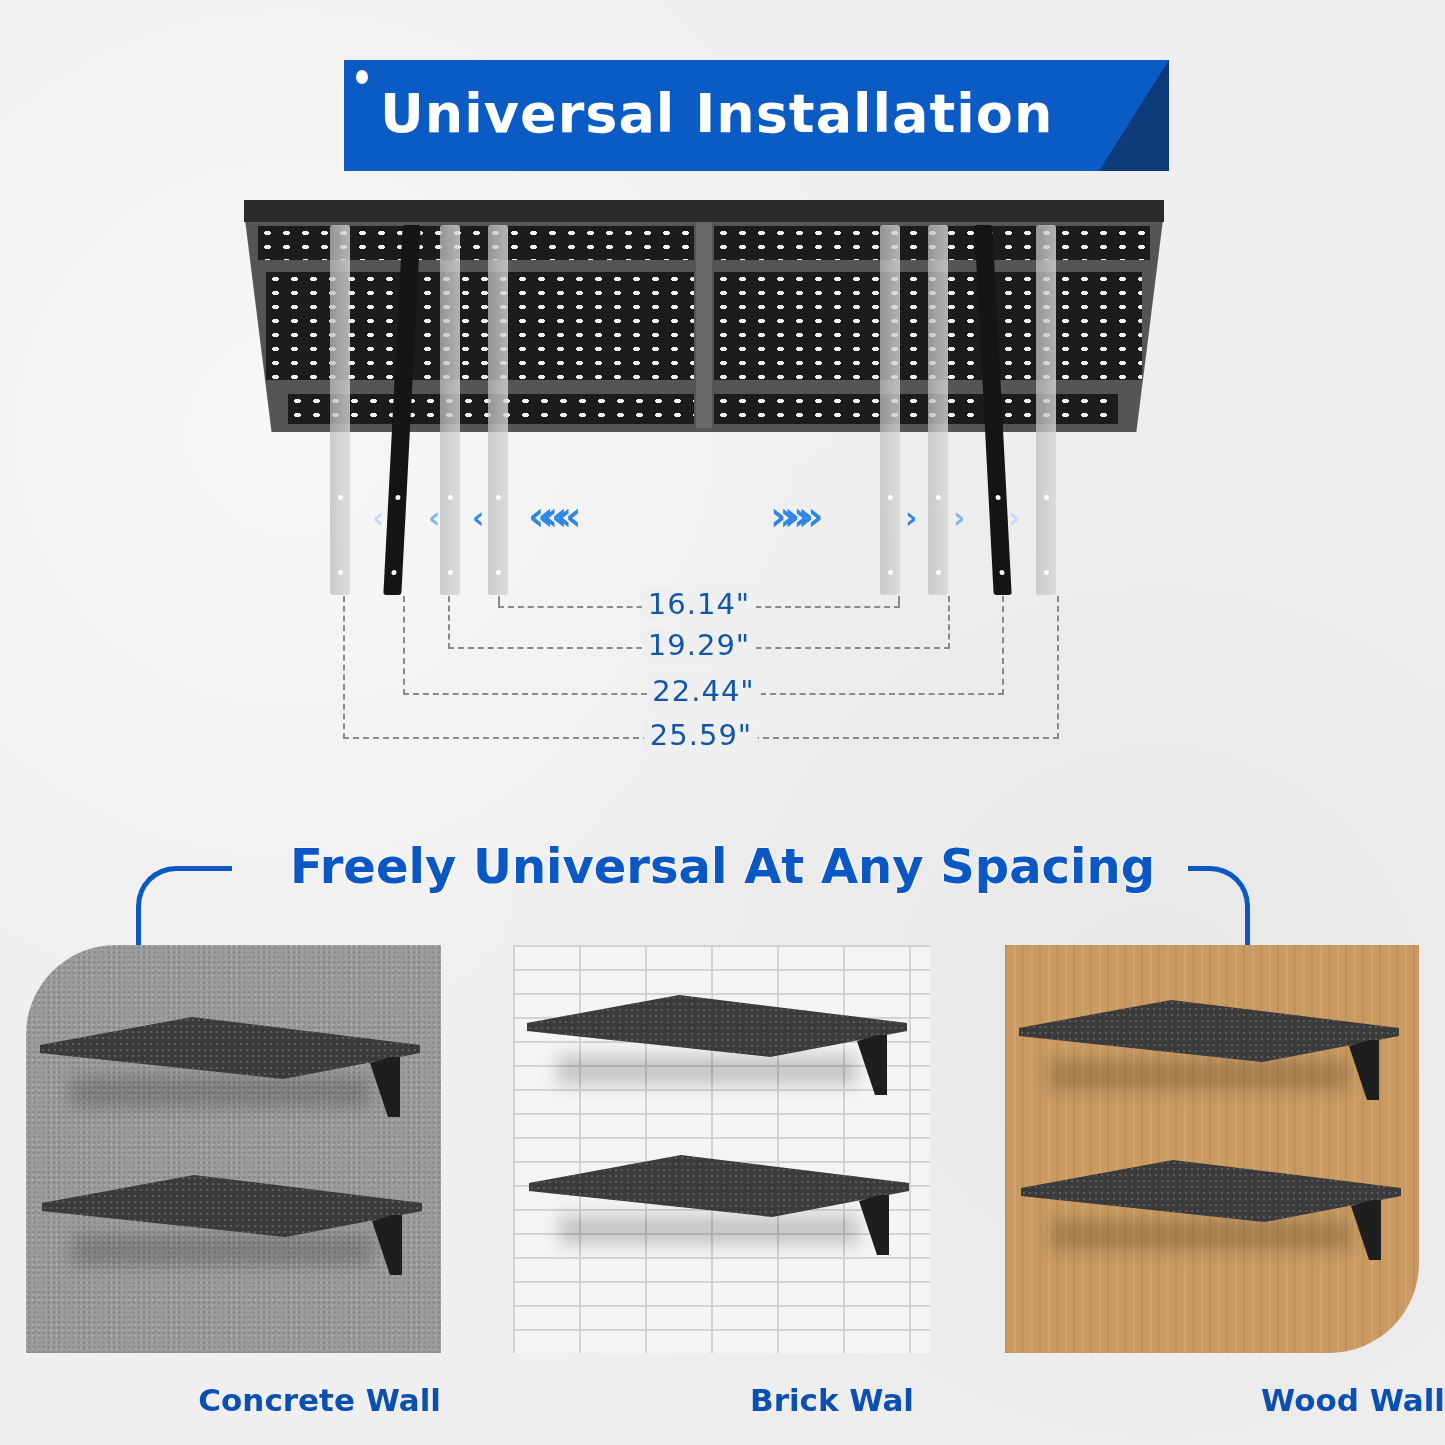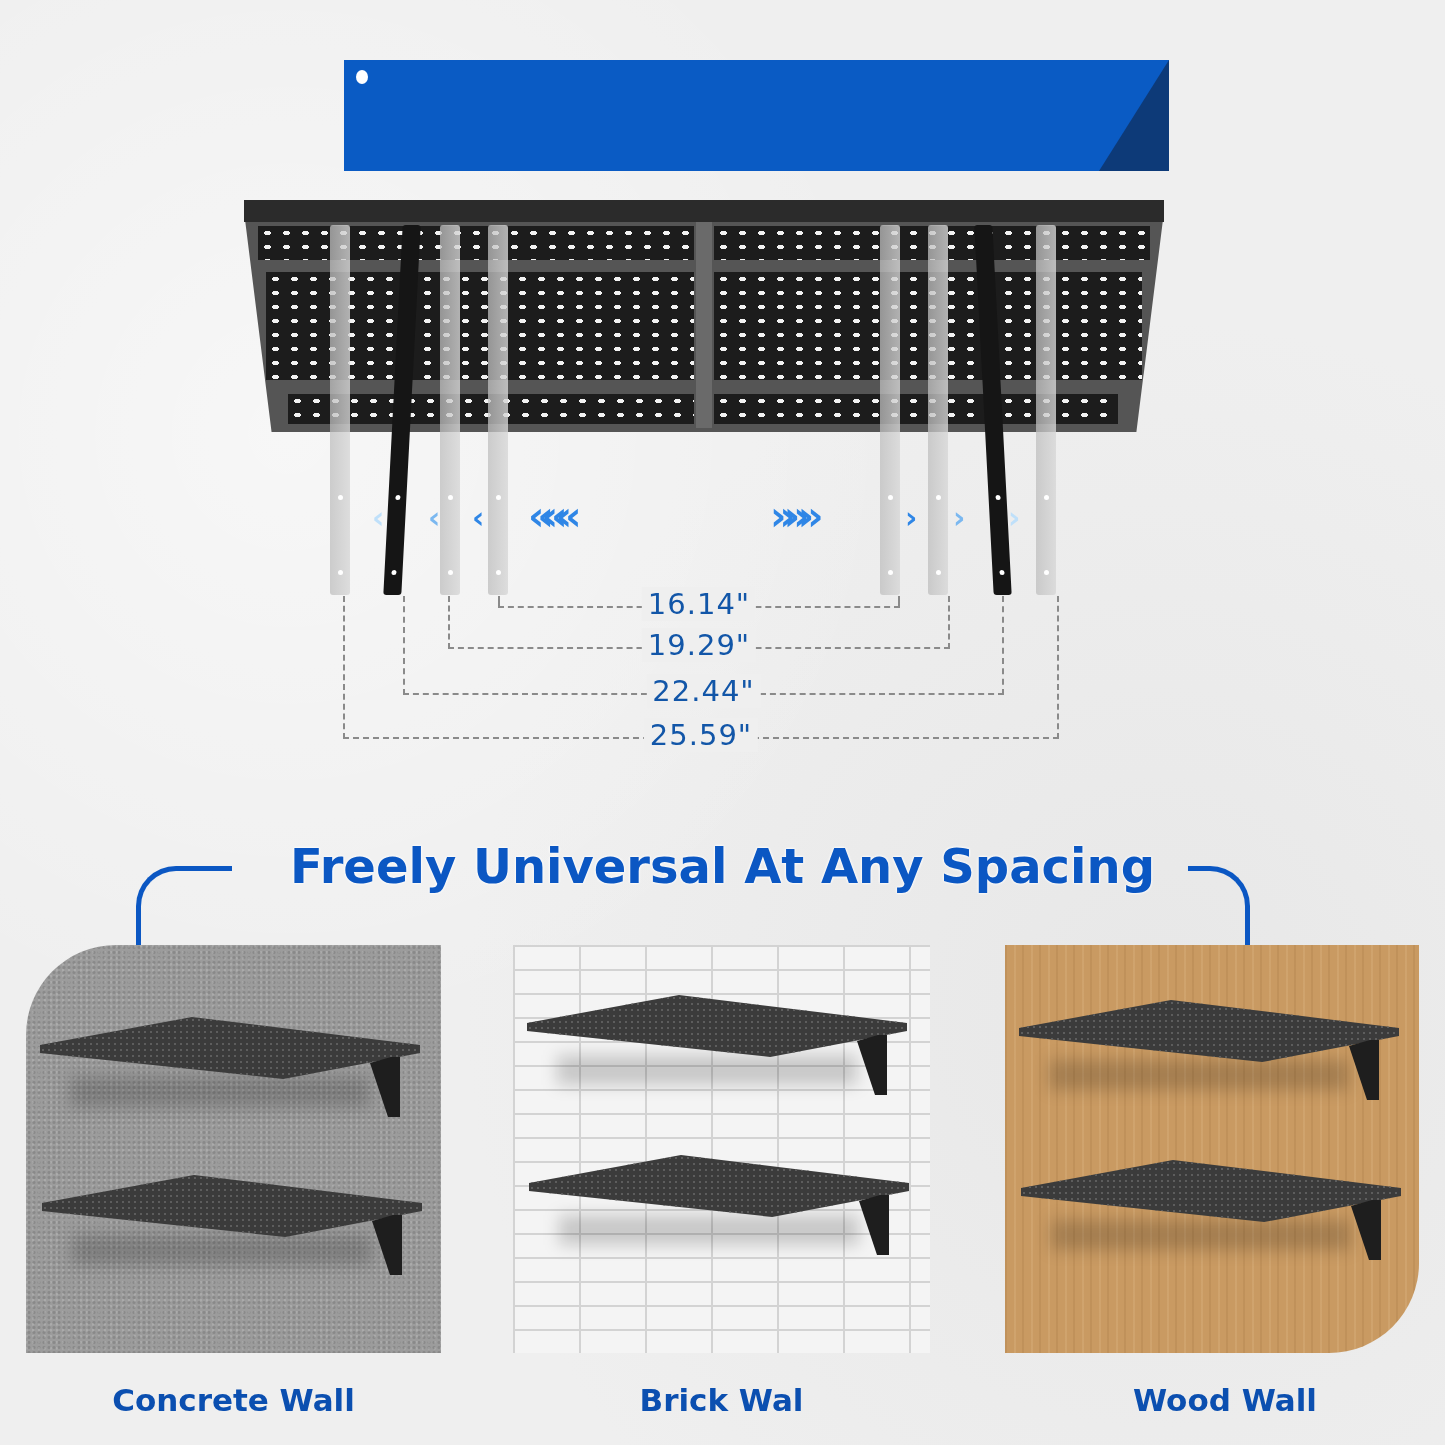--- a/index.html
+++ b/index.html
@@ -152,28 +152,29 @@
     background: #1e1e1e;
     clip-path: polygon(70% 0, 100% 0, 100% 100%, 60% 100%, 0 10%);
   }
   .mini-shelf .shadow {
     position: absolute; left: 30px; top: 60px; width: 300px; height: 30px;
     background: rgba(0,0,0,0.18); filter: blur(8px);
   }
 
   .wall-label {
     position: absolute; top: 1382px; color: #0b4fb0; font-weight: bold;
-    font-size: 31px; font-family: "DejaVu Sans", sans-serif; text-align: center;
+    font-size: 31px; font-family: "DejaVu Sans", sans-serif; text-align: right;
   }
 </style>
 </head>
 <body>
 
 <div class="abs title-banner">
   <div class="dot"></div>
+  <div class="title-text">Universal Installation</div>
   <div class="dark-wedge"></div>
 </div>
 
 <div class="abs shelf-top">
   <div class="shelf-frame"></div>
   <div class="shelf-lip"></div>
 
   <div class="perf-panel" style="left:14px;top:26px;width:436px;height:34px;"></div>
   <div class="perf-panel" style="left:470px;top:26px;width:436px;height:34px;"></div>
   <div class="perf-panel" style="left:22px;top:72px;width:428px;height:108px;"></div>
@@ -275,14 +276,14 @@
       <div class="support"></div>
   </div>
   <div class="mini-shelf" style="left:16px;top:215px;">
     <div class="shadow"></div>
       <div class="board"></div>
       <div class="support"></div>
   </div>
 </div>
 
 <div class="wall-label" style="left:26px;width:415px;">Concrete Wall</div>
-<div class="wall-label" style="left:513px;width:417px;">Brick Wal</div>
+<div class="wall-label" style="left:497px;width:417px;">Brick Wal</div>
 <div class="wall-label" style="left:1005px;width:440px;">Wood Wall</div>
 
 </body></html>

